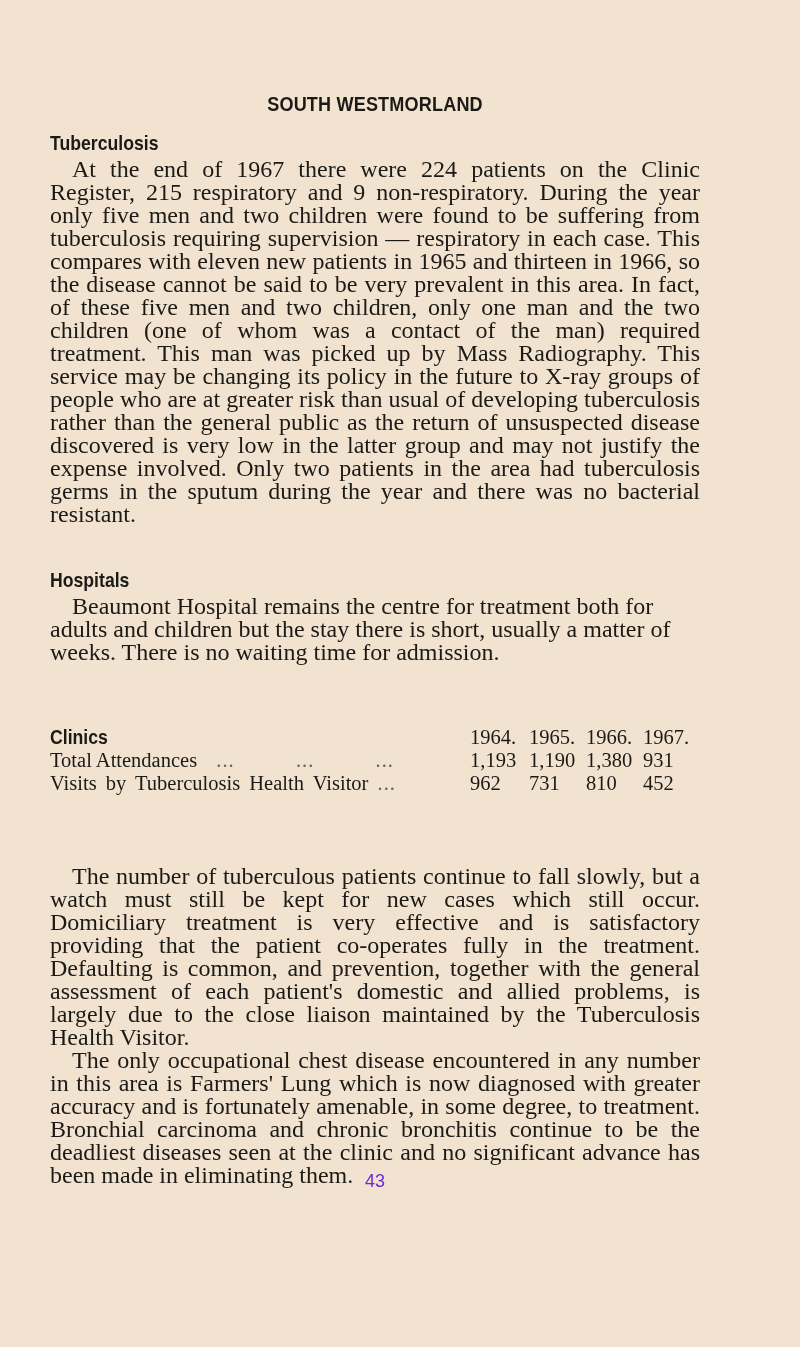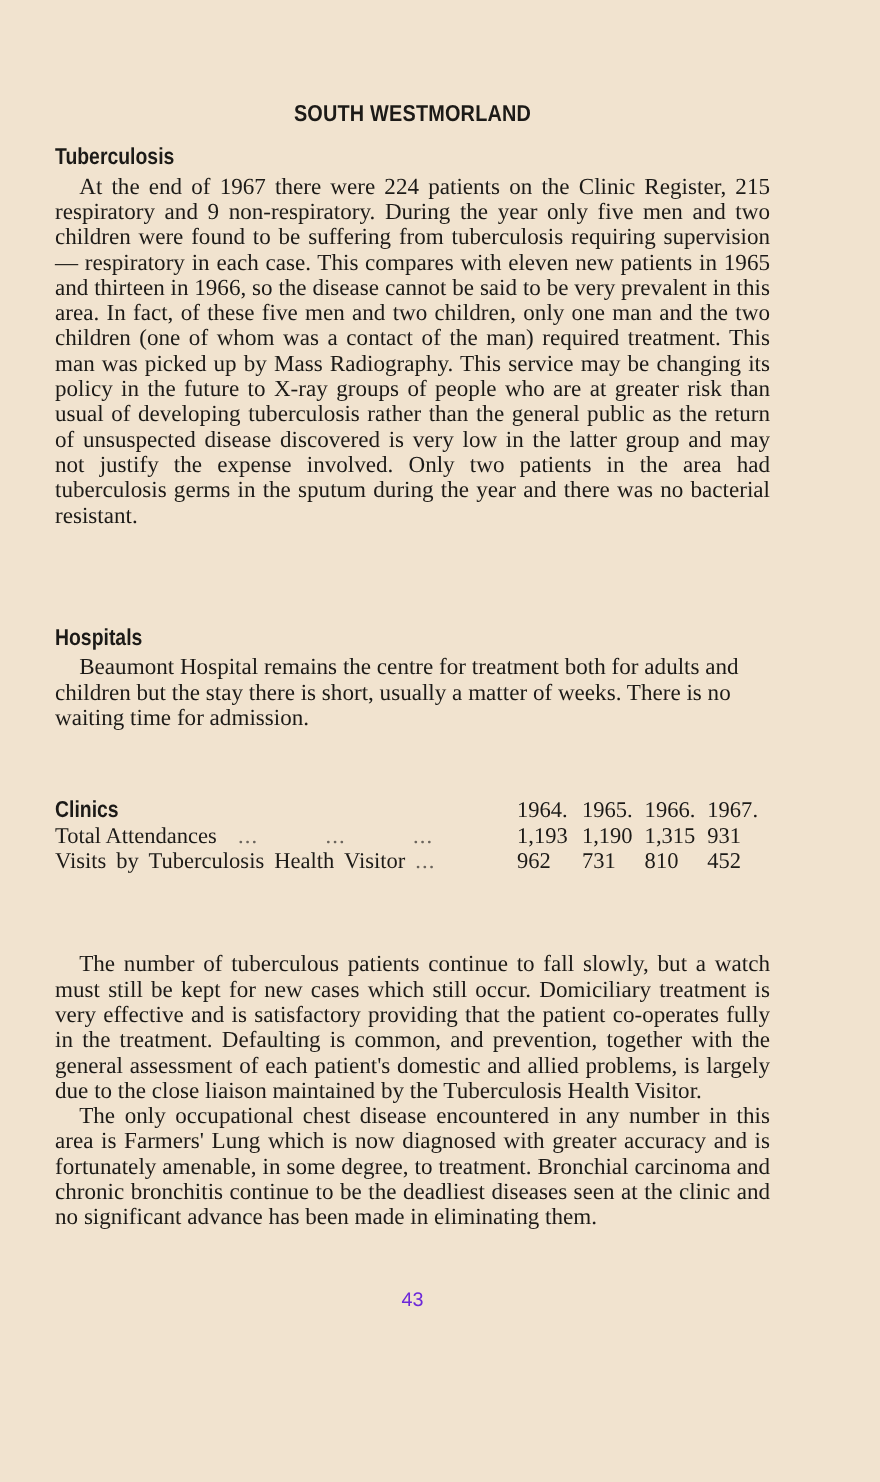--- a/index.html
+++ b/index.html
@@ -37,21 +37,21 @@
     .section-heading {
       font-family: "Liberation Sans", "DejaVu Sans", sans-serif;
       font-weight: bold;
       font-size: 21px;
       margin: 0;
       transform: scaleX(0.84);
       transform-origin: left;
       white-space: nowrap;
     }
     .para {
-      font-size: 21px;
+      font-size: 24px;
       line-height: 23px;
       margin: 0;
       text-align: justify;
       text-indent: 22px;
     }
     .sec-tb { position: absolute; top: 131px; left: 0; width: 650px; }
     .sec-tb .section-heading { margin-bottom: 3px; }
     .sec-hosp { position: absolute; top: 568px; left: 0; width: 650px; }
     .sec-hosp .section-heading { margin-bottom: 3px; }
     .sec-hosp .para { text-align: left; }
@@ -127,21 +127,21 @@
         <td class="num">1966.</td>
         <td class="num">1967.</td>
       </tr>
       <tr>
         <td class="label">
           <span class="label-text">Total Attendances</span>
           <span class="dots" style="padding-left:14px; white-space:pre;">...          ...          ...</span>
         </td>
         <td class="num first">1,193</td>
         <td class="num">1,190</td>
-        <td class="num">1,315</td>
+        <td class="num">1,380</td>
         <td class="num">931</td>
       </tr>
       <tr>
         <td class="label">
           <span class="label-text" style="word-spacing:4px;">Visits by Tuberculosis Health Visitor</span>
           <span class="dots" style="padding-left:4px;">...</span>
         </td>
         <td class="num first">962</td>
         <td class="num">731</td>
         <td class="num">810</td>

